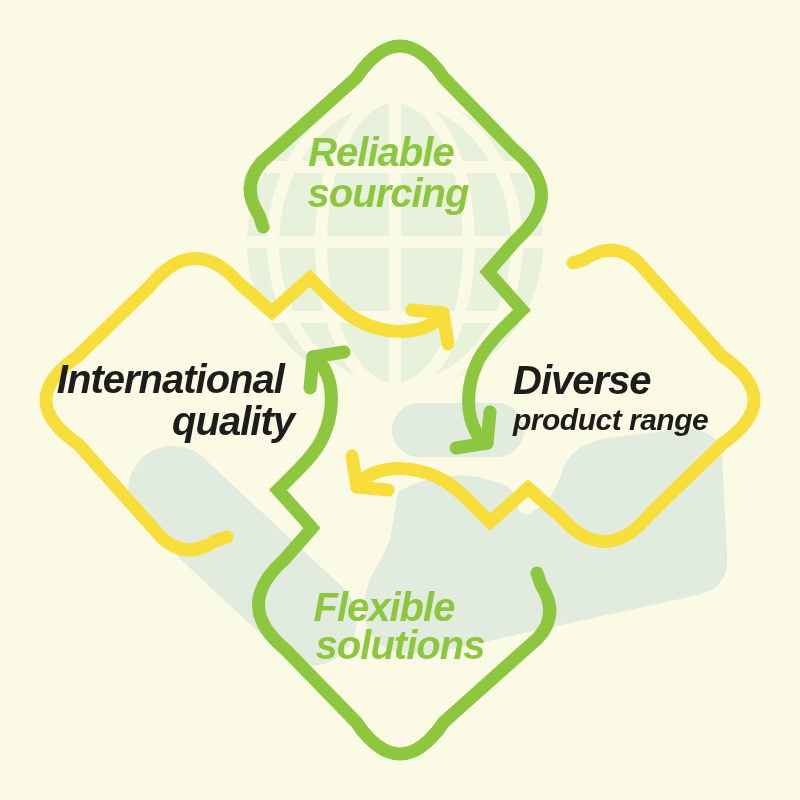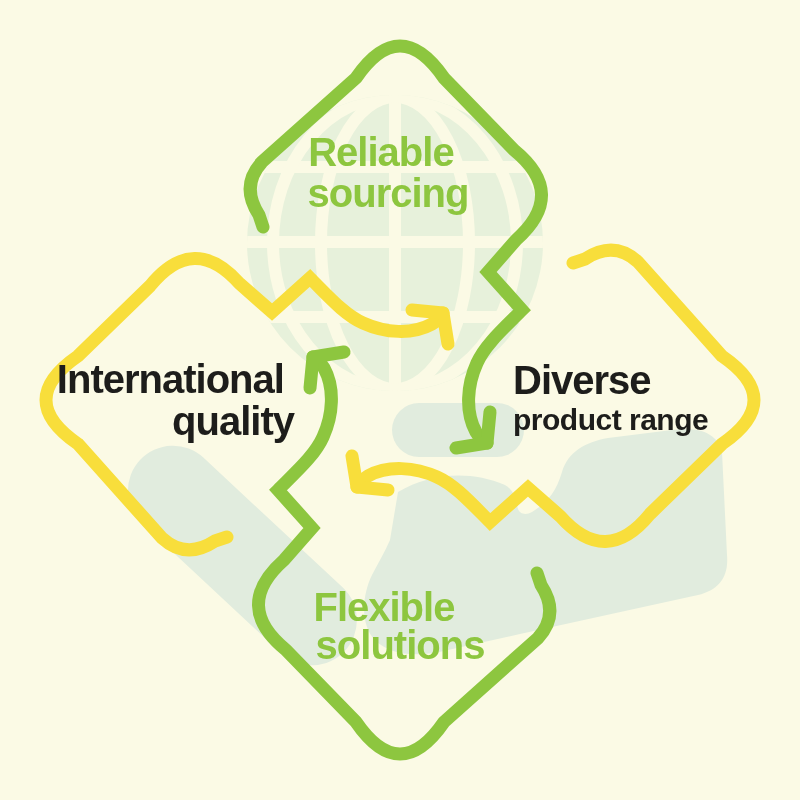--- a/index.html
+++ b/index.html
@@ -1,17 +1,17 @@
 <!DOCTYPE html>
 <html><head>
 <meta charset="utf-8">
 <style>
   html,body{margin:0;padding:0;}
   body{width:800px;height:800px;overflow:hidden;background:#FBFAE5;}
-  .stage{width:652px;height:800px;position:relative;font-family:"Liberation Sans",sans-serif;}
+  .stage{width:652px;height:800px;position:relative;font-family:"Liberation Sans",sans-serif;font-style:italic;}
   svg{display:block;}
   .lbl{font-family:"Liberation Sans","DejaVu Sans",sans-serif;font-weight:700;font-size:40px;letter-spacing:-1px;}
   .lbl-sub{font-size:30px;letter-spacing:-0.5px;}
   .green-text{fill:#8DC63F;}
   .dark-text{fill:#1D1D1B;}
   .piece-green{color:#8DC63F;}
   .piece-yellow{color:#F8DE3B;}
 </style>
 </head>
 <body>

